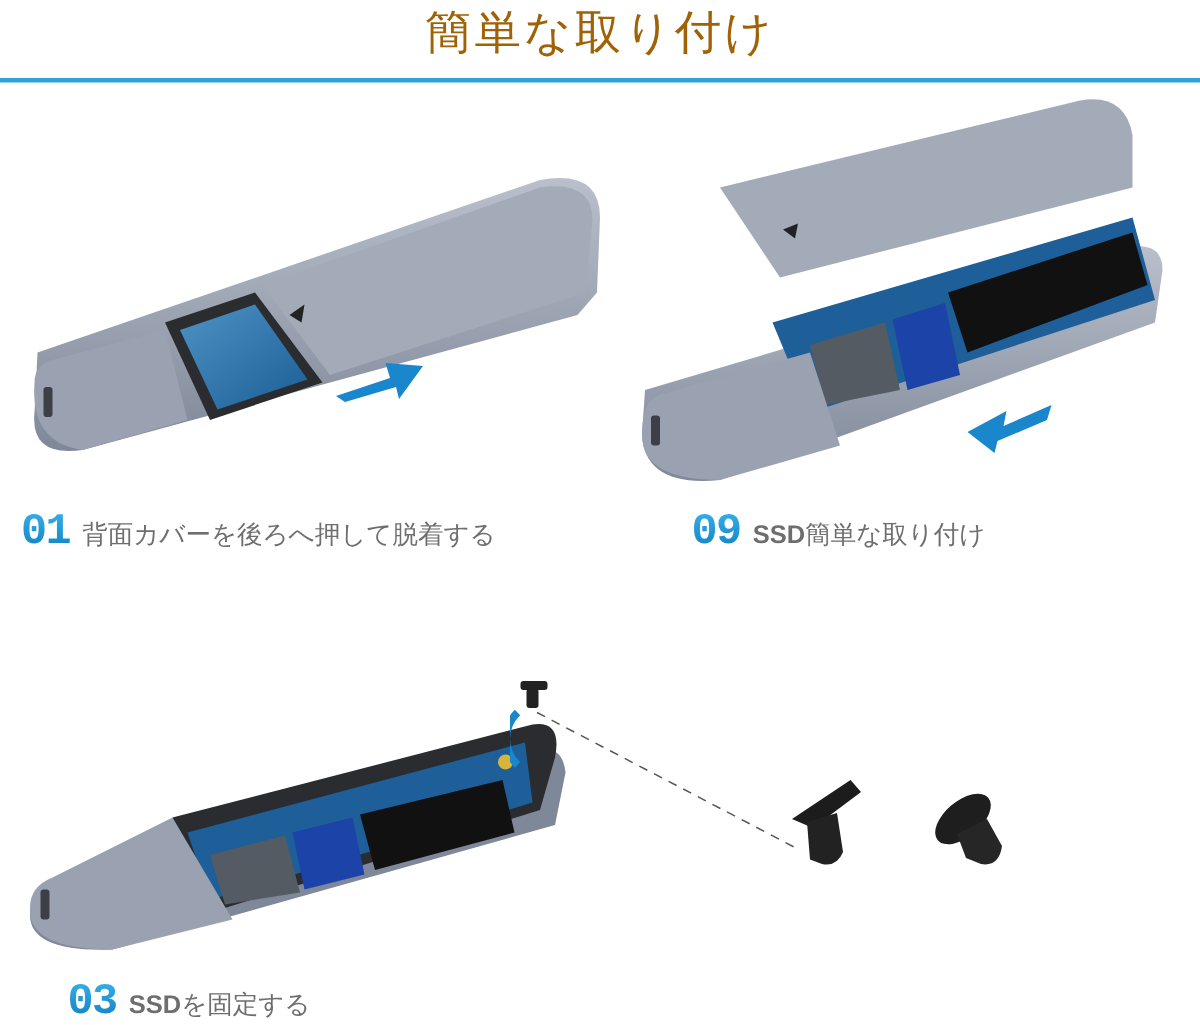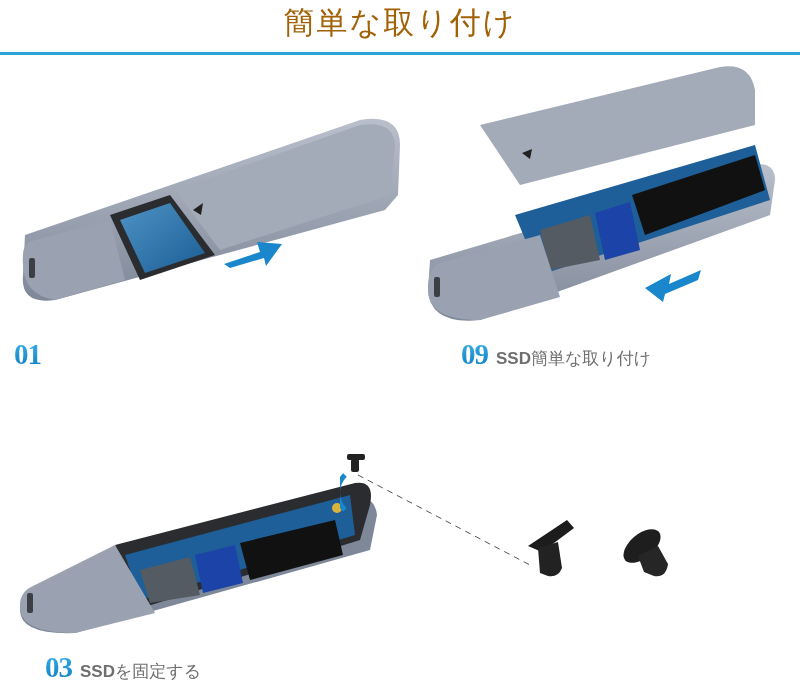--- a/index.html
+++ b/index.html
@@ -2,21 +2,21 @@
 <html><head>
 <meta charset="utf-8">
 <style>
   html, body { margin:0; padding:0; }
   body { width:800px; height:683px; background:#ffffff; position:relative; overflow:hidden;
          font-family:"DejaVu Sans", sans-serif; }
   .title { position:absolute; top:0; left:0; width:800px; height:42px; text-align:center;
            color:#a16207; font-size:31px; line-height:44px; letter-spacing:2px; }
   .rule { position:absolute; top:52px; left:0; width:800px; height:3px; background:#2ea3d6; }
   .step { position:absolute; display:flex; align-items:baseline; color:#6e6e6e; font-size:17px; }
-  .num { font-family:Liberation Serif, serif; font-weight:900; font-size:29px; color:#1792d2;
+  .num { font-family:Liberation Mono, monospace; font-weight:900; font-size:29px; color:#1792d2;
          margin-right:8px; letter-spacing:-1px;
          background:linear-gradient(#3cb3ea,#0b7bc0); -webkit-background-clip:text; background-clip:text; -webkit-text-fill-color:transparent; }
   .b { font-family:"Liberation Sans", sans-serif; font-weight:bold;text-align:right; }
   svg { position:absolute; }
 </style>
 </head>
 <body>
 
 <div class="title">簡単な取り付け</div>
 <div class="rule"></div>
@@ -54,20 +54,21 @@
   <path d="M212 130 L335 90 L345 125 L225 170 Z" fill="#111"></path>
   <path d="M8 225 Q8 255 60 255 L140 232 L120 170 L20 198 Q8 202 8 225 Z" fill="#9aa2b1"></path>
   <rect x="14" y="212" width="6" height="20" rx="2" fill="#3c3f45"></rect>
 </svg>
 <svg style="left:643px;top:268px" width="60" height="34" viewBox="0 0 60 34">
   <path d="M58 2 L26 16 L28 6 L2 20 L20 34 L22 26 L55 12 Z" fill="#1a86cc"></path>
 </svg>
 
 <div class="step" style="left:14px;top:338px">
   <span class="num">01</span>
+  <span>背面カバーを後ろへ押して脱着する</span>
 </div>
 <div class="step" style="left:461px;top:338px">
   <span class="num">09</span>
   <span class="b">SSD</span>
   <span>簡単な取り付け</span>
 </div>
 
 <svg style="left:15px;top:475px" width="370" height="160" viewBox="0 0 370 160">
   <path d="M5 130 L340 25 Q360 20 362 40 L355 75 L60 158 Q5 160 5 135 Z" fill="#7f8899"></path>
   <path d="M100 70 L340 8 Q360 5 355 30 L345 65 L120 135 Z" fill="#2a2c30"></path>

